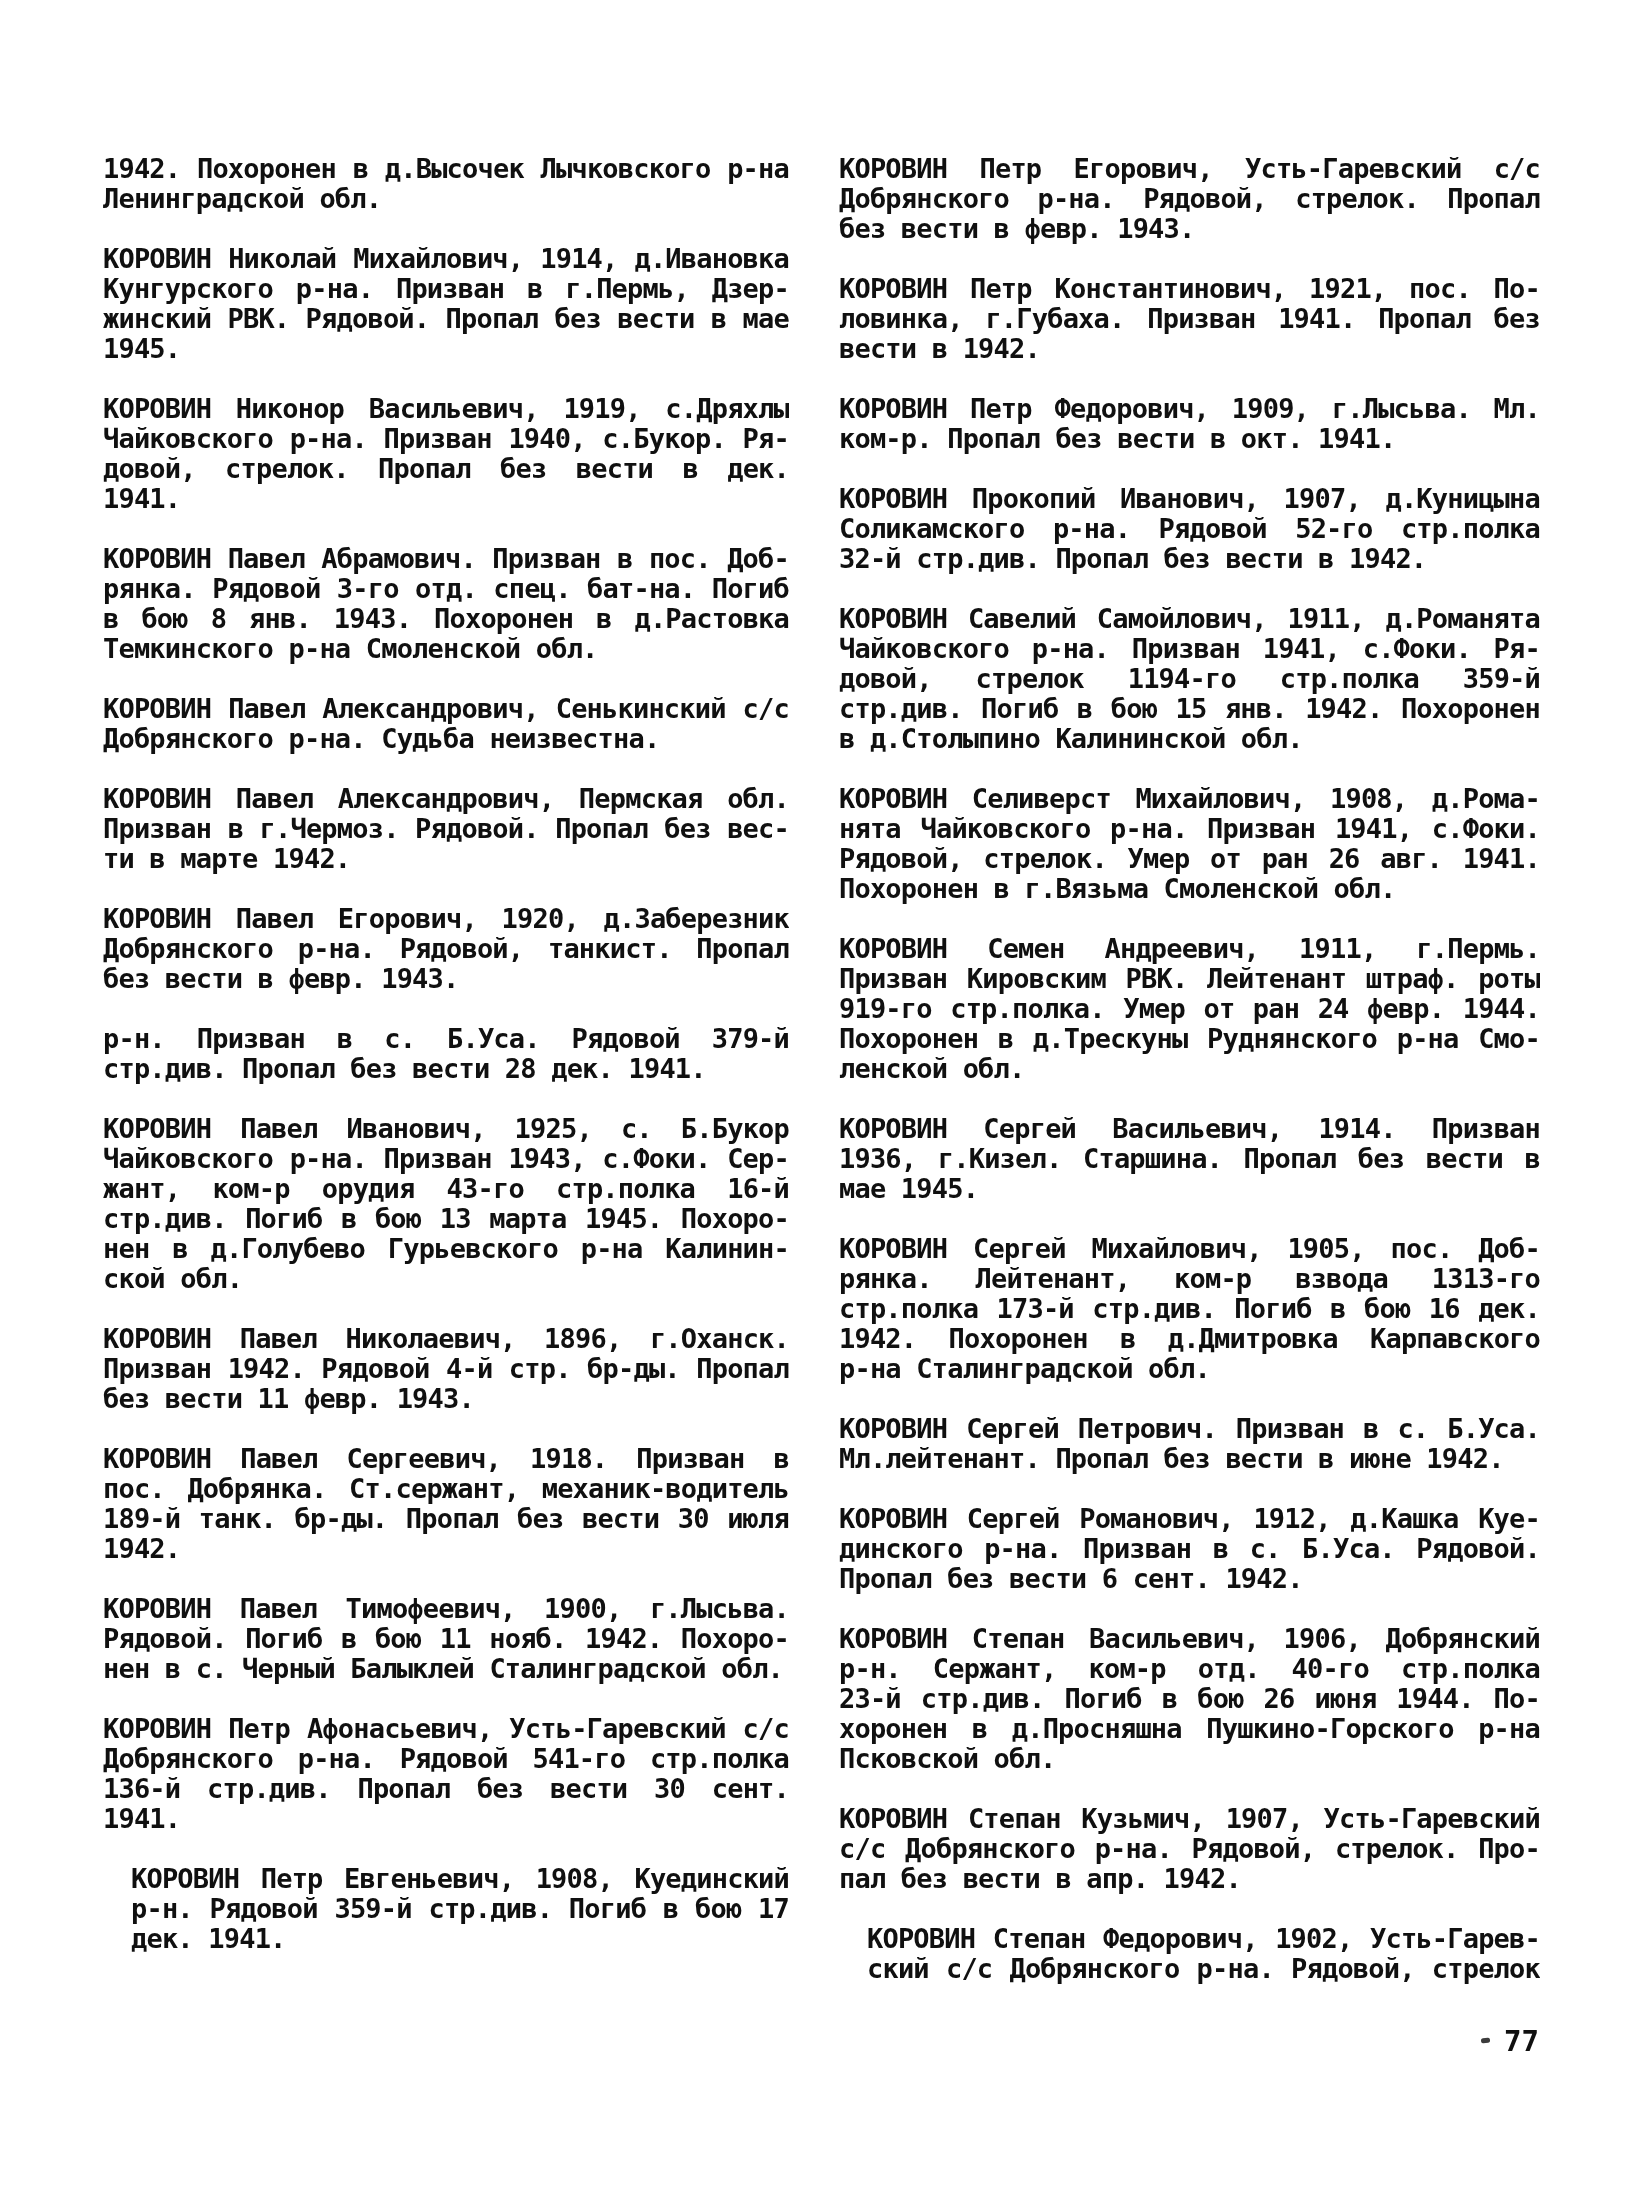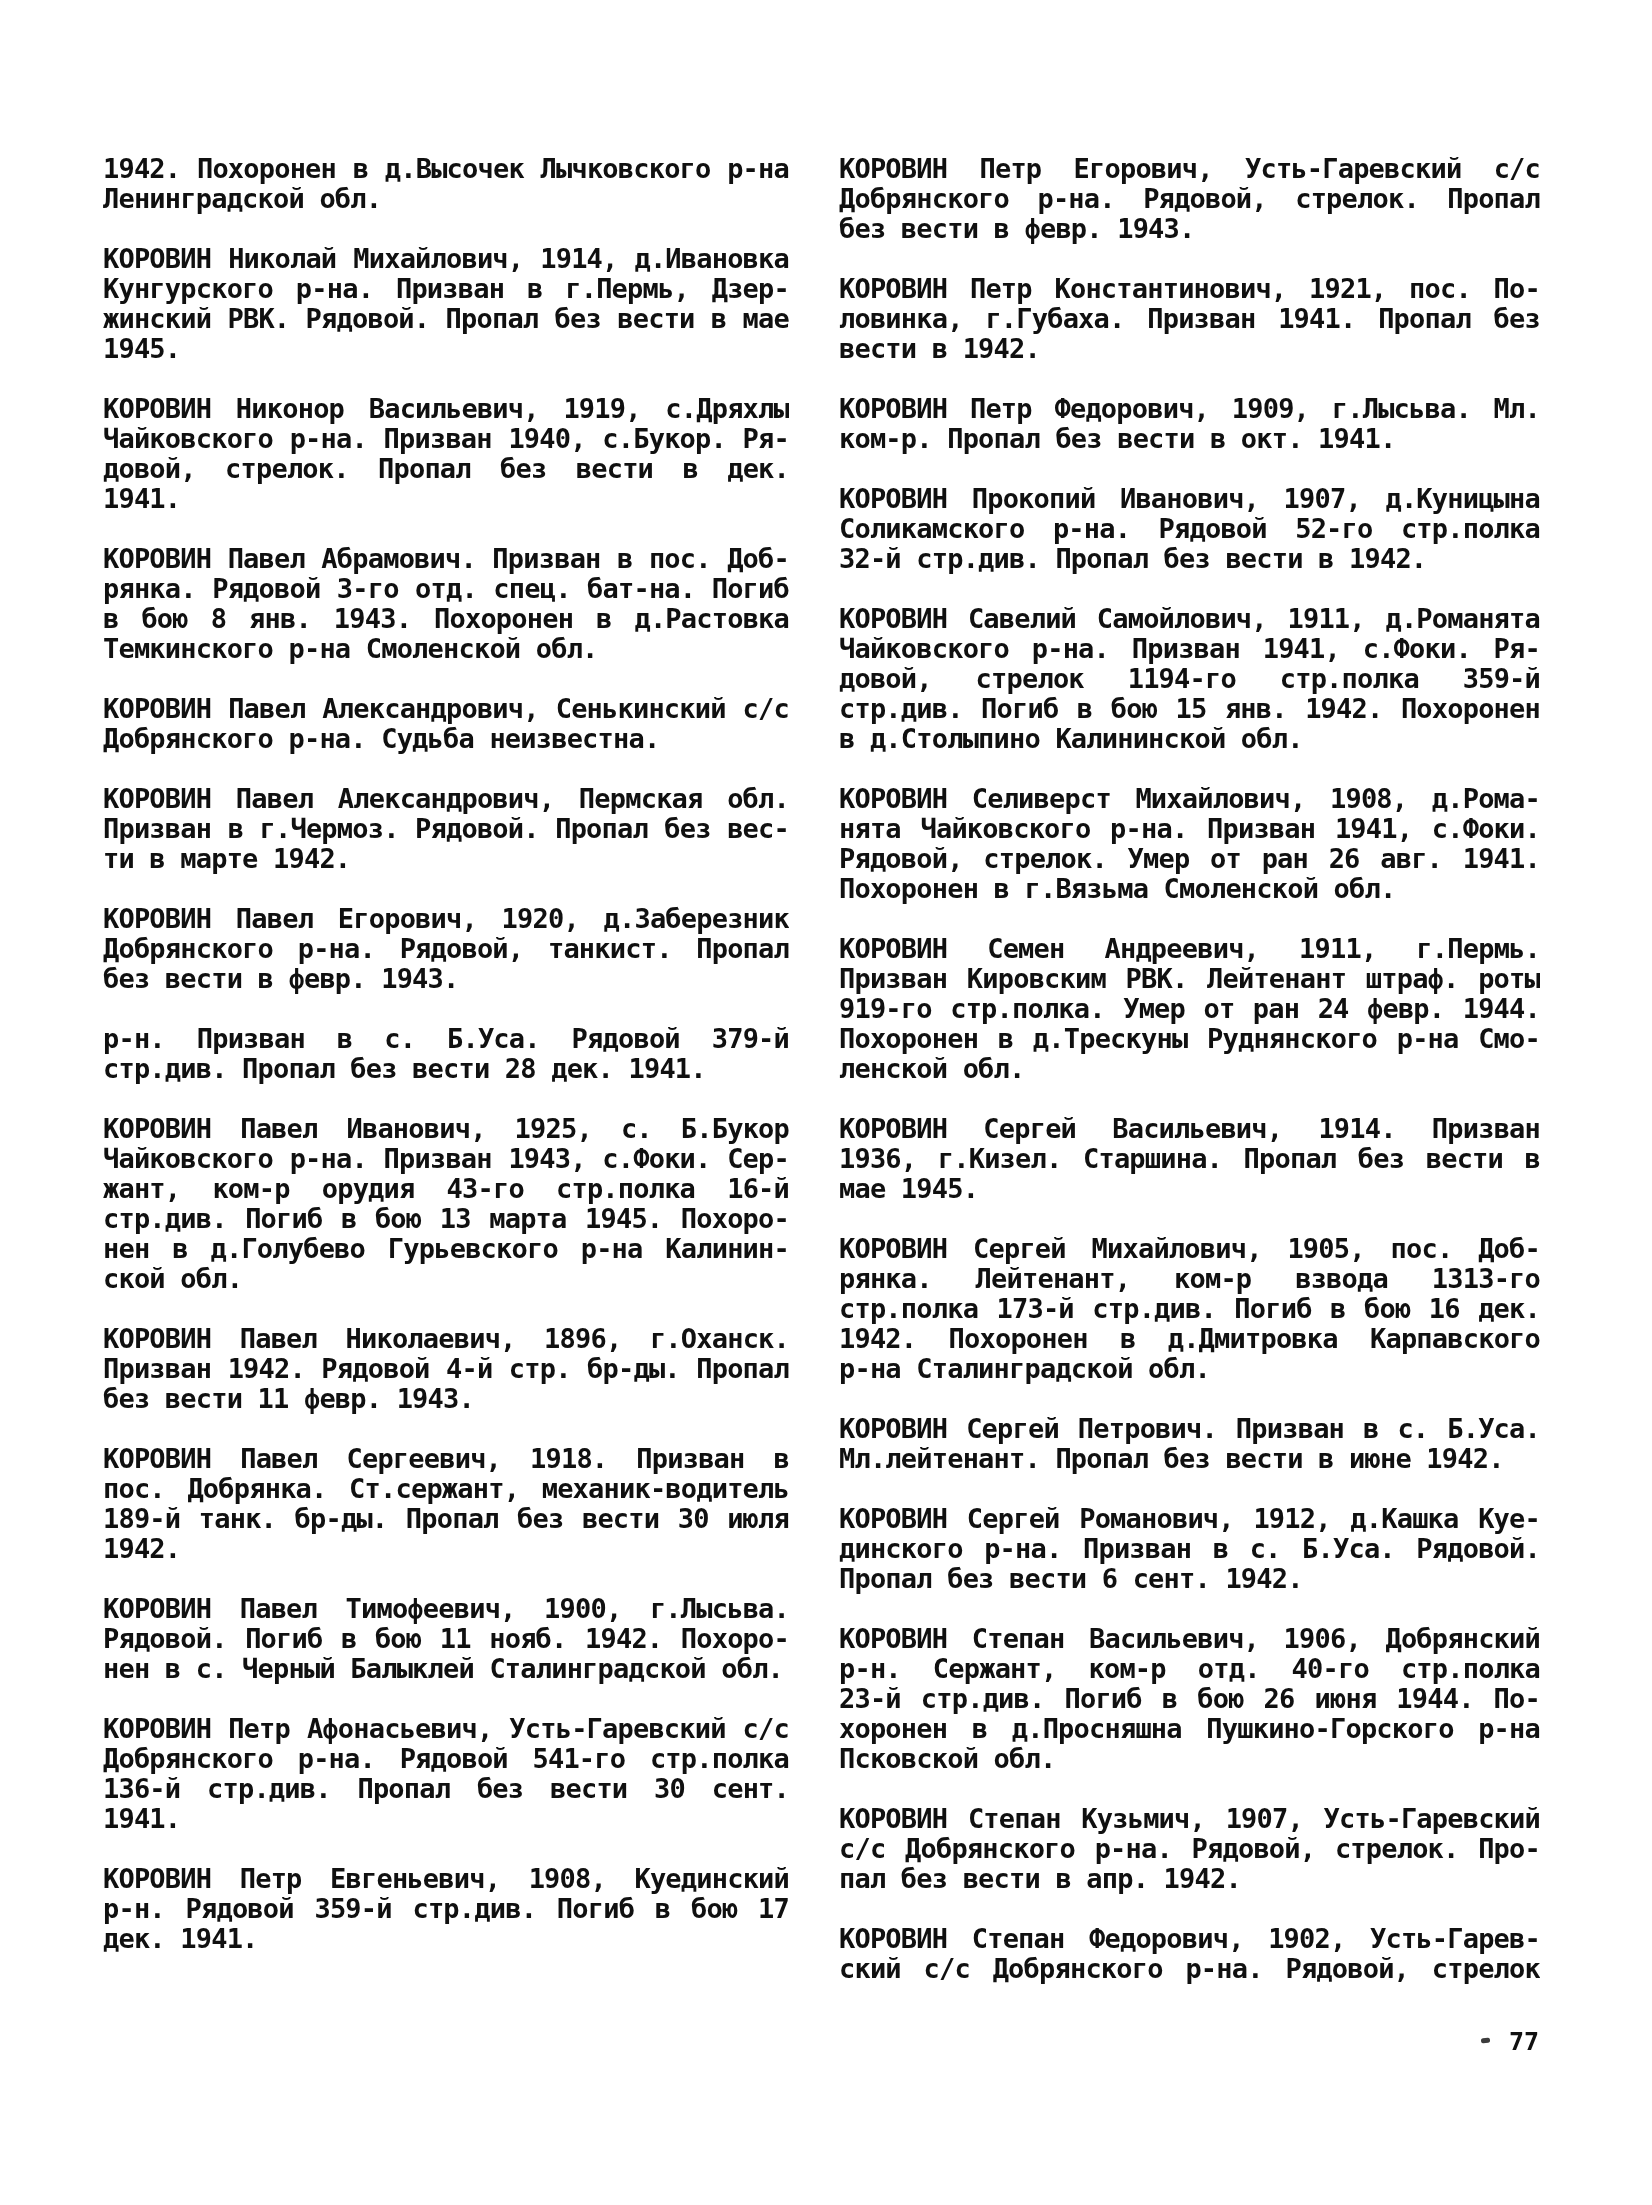--- a/index.html
+++ b/index.html
@@ -23,42 +23,42 @@
     position: absolute;
     inset: 0;
   }
   .column {
     position: absolute;
     top: 154px;
   }
   .col-left  { left: 103px;  width: 686px; }
   .col-right { left: 839px; width: 701px; }
   .entry { margin: 0 0 30px 0; }
-  .entry:last-child { margin-bottom: 0; }
+  .entry:last-child { margin-bottom: 0; margin-left: 28px; }
   .line {
     font-size: 27px;
     line-height: 30px;
     height: 30px;
     letter-spacing: -0.8px;
     white-space: nowrap;
     overflow: hidden;
     text-align: left;
   }
   .line.j {
     white-space: normal;
     text-align: justify;
     text-align-last: justify;
   }
   .page-number {
     position: absolute;
     left: 1402px;
     top: 2026px;
     width: 137px;
     text-align: right;
-    font-size: 25px;
+    font-size: 29px;
     line-height: 31px;
     letter-spacing: 0;
   }
   .ink-speck {
     position: absolute;
     left: 1481px;
     top: 2038px;
     width: 8.5px;
     height: 4.6px;
     background: #1a1a1a;

